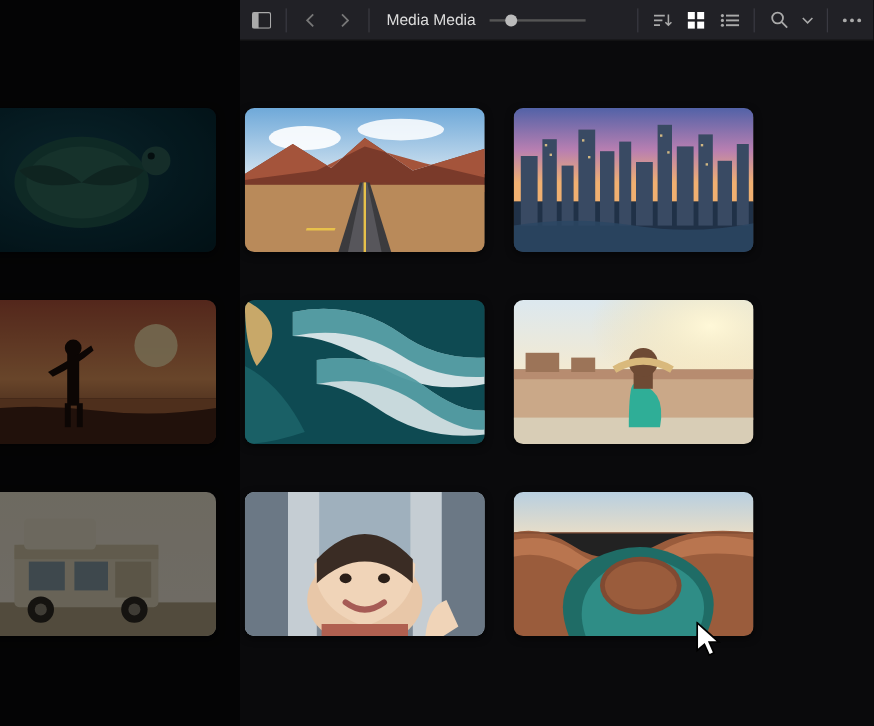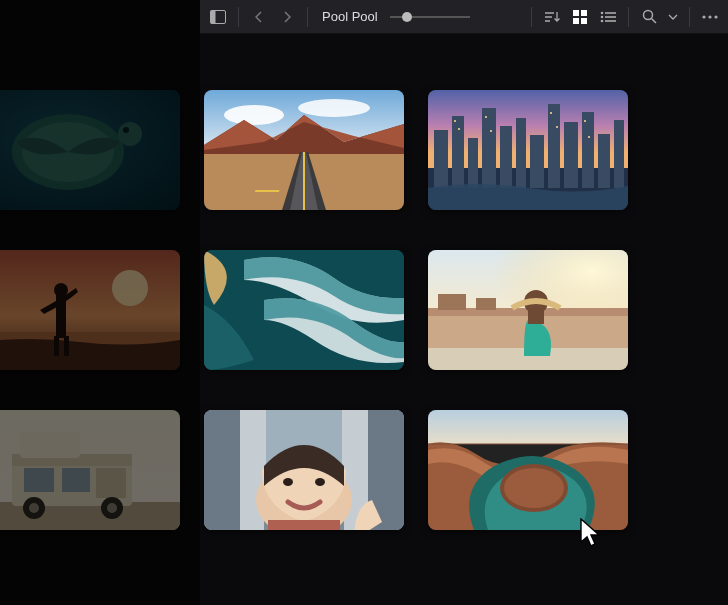--- a/index.html
+++ b/index.html
@@ -131,21 +131,21 @@
     <svg width="8" height="12" viewBox="0 0 8 12">
         <path d="M6 1 L1 6 L6 11" fill="none" stroke="#777" stroke-width="1.5"></path>
       </svg>
   </div>
   <div class="tb-btn">
     <svg width="8" height="12" viewBox="0 0 8 12">
         <path d="M2 1 L7 6 L2 11" fill="none" stroke="#777" stroke-width="1.5"></path>
       </svg>
   </div>
   <div class="sep"></div>
-  <span class="title">Pool Pool</span>
+  <span class="title">Media Media</span>
   <div class="slider">
     <div class="track">
         <div class="thumb" id="slider-thumb" style="left: 22%;"></div>
       </div>
   </div>
   <div class="spacer"></div>
   <div class="sep"></div>
   <div class="tb-btn">
     <svg width="16" height="14" viewBox="0 0 16 14">
       <path d="M1 3 H10 M1 7 H8 M1 11 H6" stroke="#aaa" stroke-width="1.5"></path>

